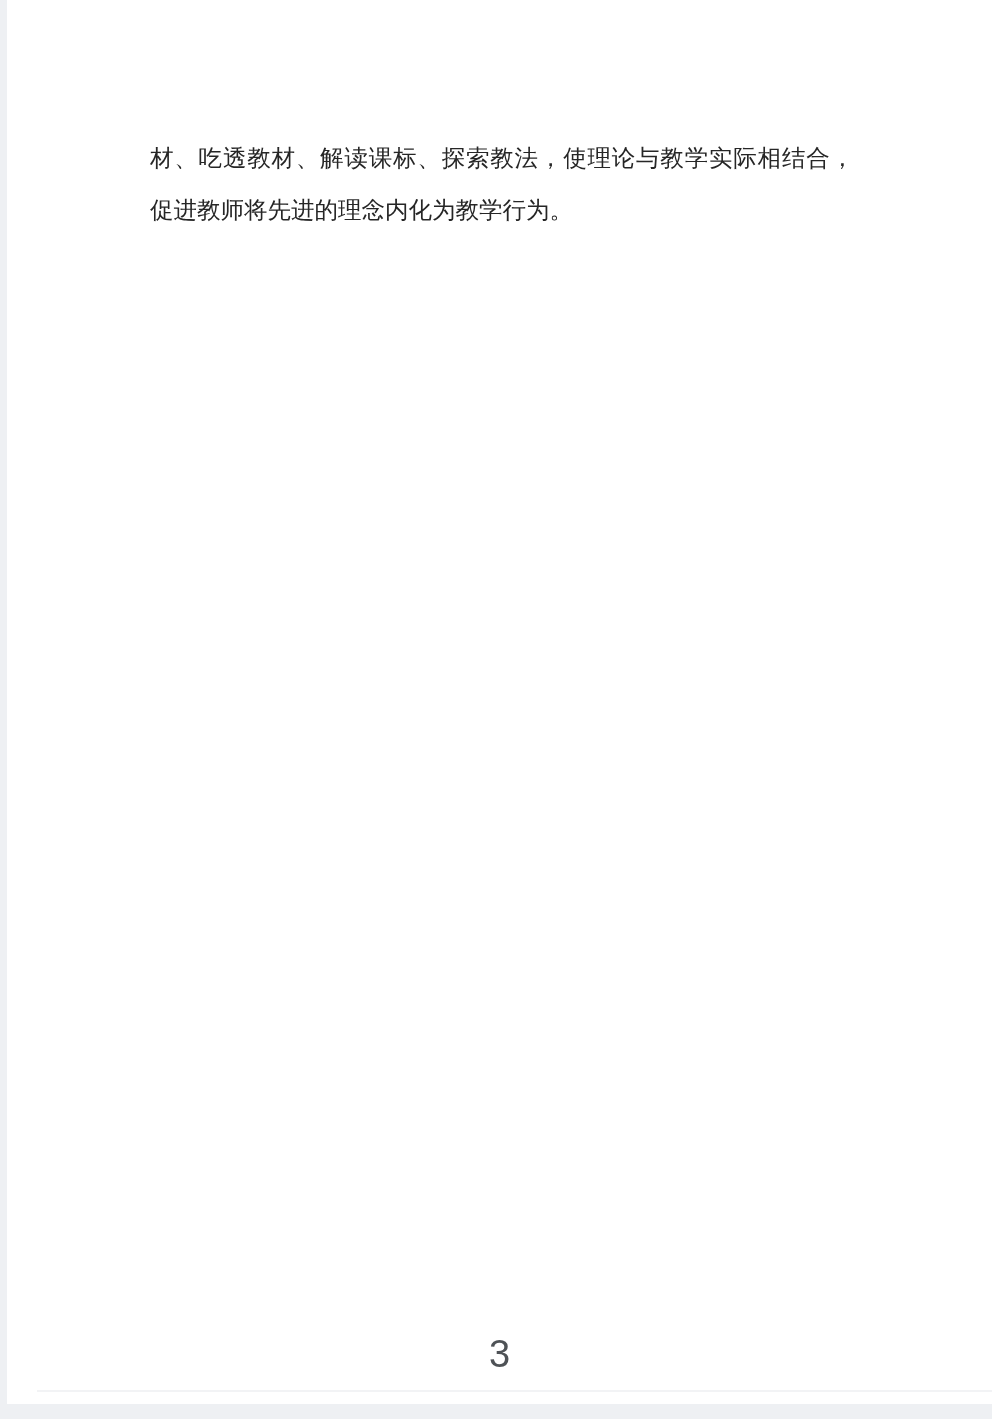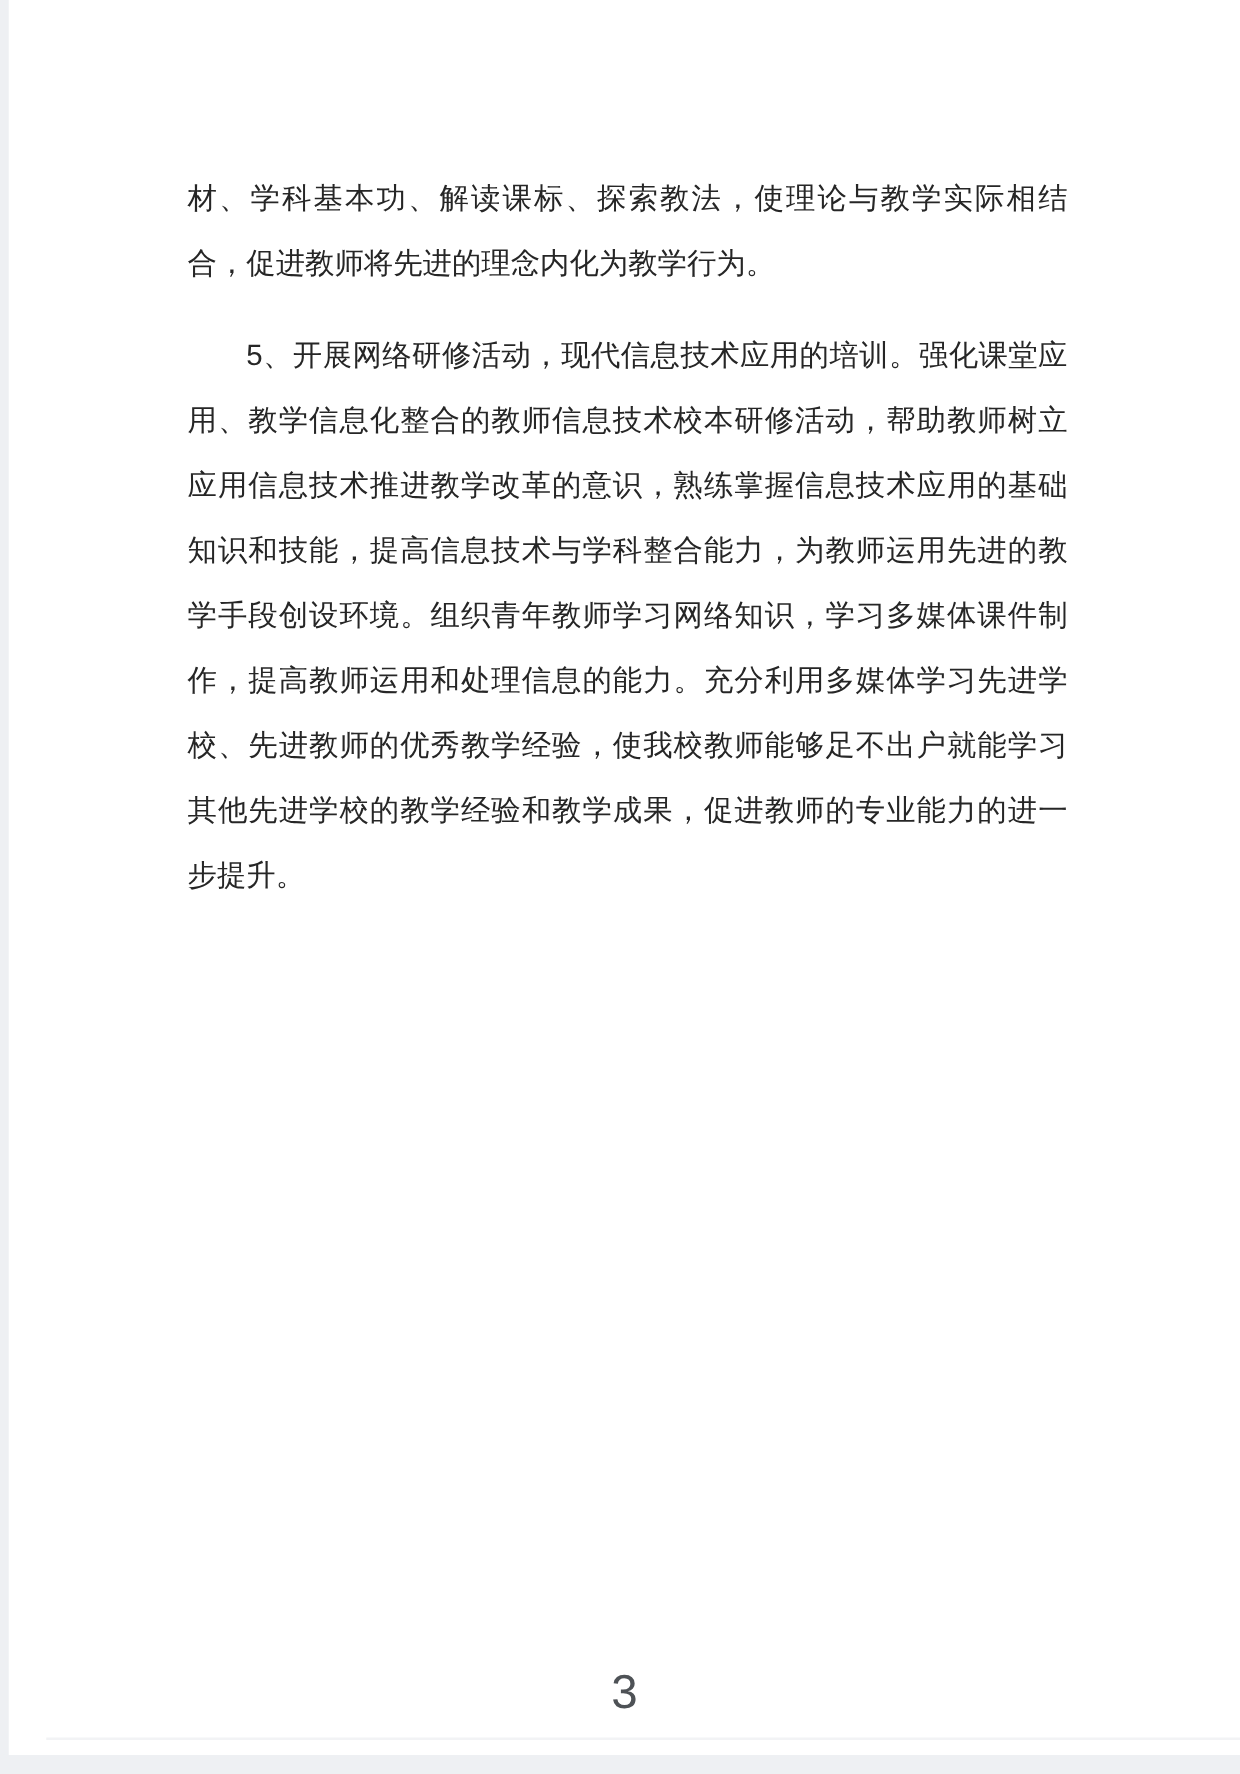--- a/index.html
+++ b/index.html
@@ -61,20 +61,19 @@
     width: 992px; height: 15px;
     background: var(--bg);
   }
 </style>
 </head>
 <body>
 
 <div class="viewer">
   <div class="page">
     <div class="text-block" id="text-block">
-        <p>材、学科基本功、解读课标、探索教法，使理论与教学实际相结合，促进教师将先进的理念内化为教学行为。</p>
-        <p class="indent">5、开展网络研修活动，现代信息技术应用的培训。强化课堂应用、教学信息化整合的教师信息技术校本研修活动，帮助教师树立应用信息技术推进教学改革的意识，熟练掌握信息技术应用的基础知识和技能，提高信息技术与学科整合能力，为教师运用先进的教学手段创设环境。组织青年教师学习网络知识，学习多媒体课件制作，提高教师运用和处理信息的能力。充分利用多媒体学习先进学校、先进教师的优秀教学经验，使我校教师能够足不出户就能学习其他先进学校的教学经验和教学成果，促进教师的专业能力的进一步提升。</p>
+        <p>材、吃透教材、解读课标、探索教法，使理论与教学实际相结合，促进教师将先进的理念内化为教学行为。</p>
       </div>
     <div class="page-edge-line"></div>
     <div class="page-number">3</div>
   </div>
   <div class="bottom-band"></div>
 </div>
 
 </body></html>

